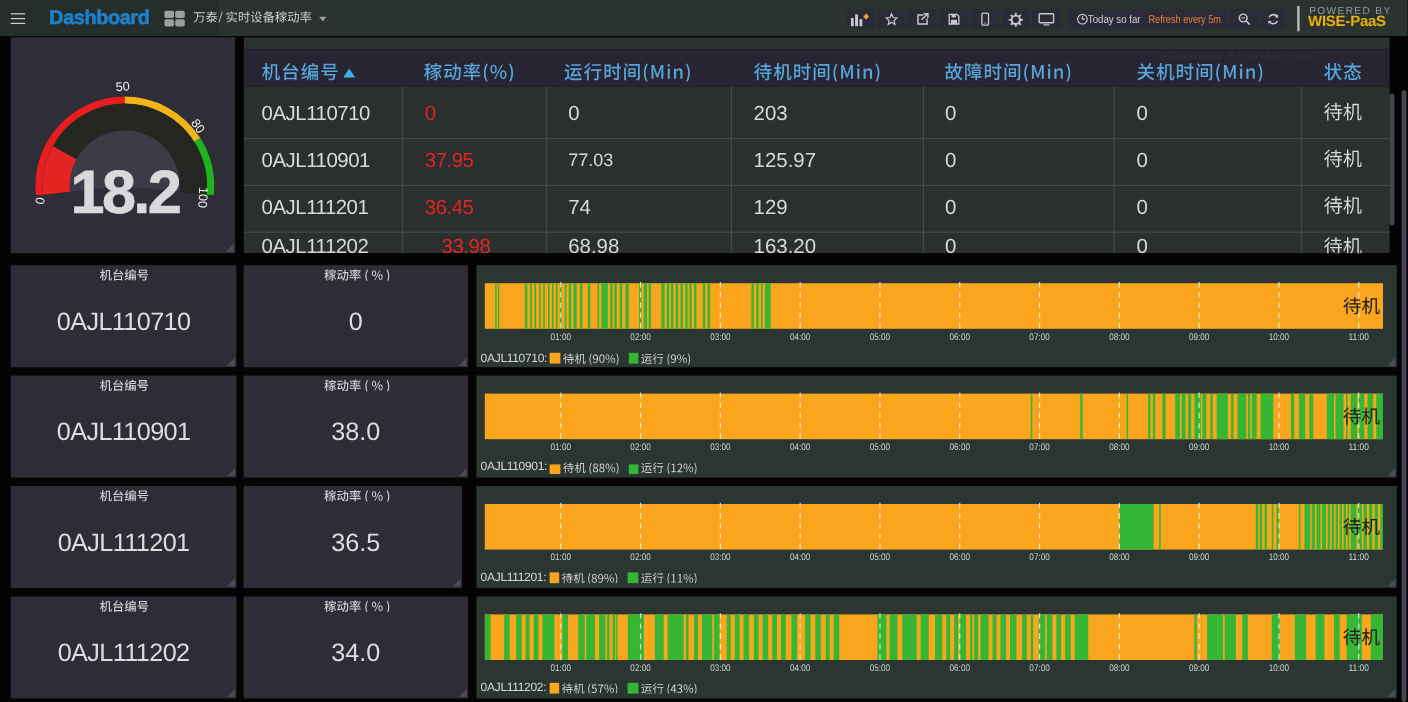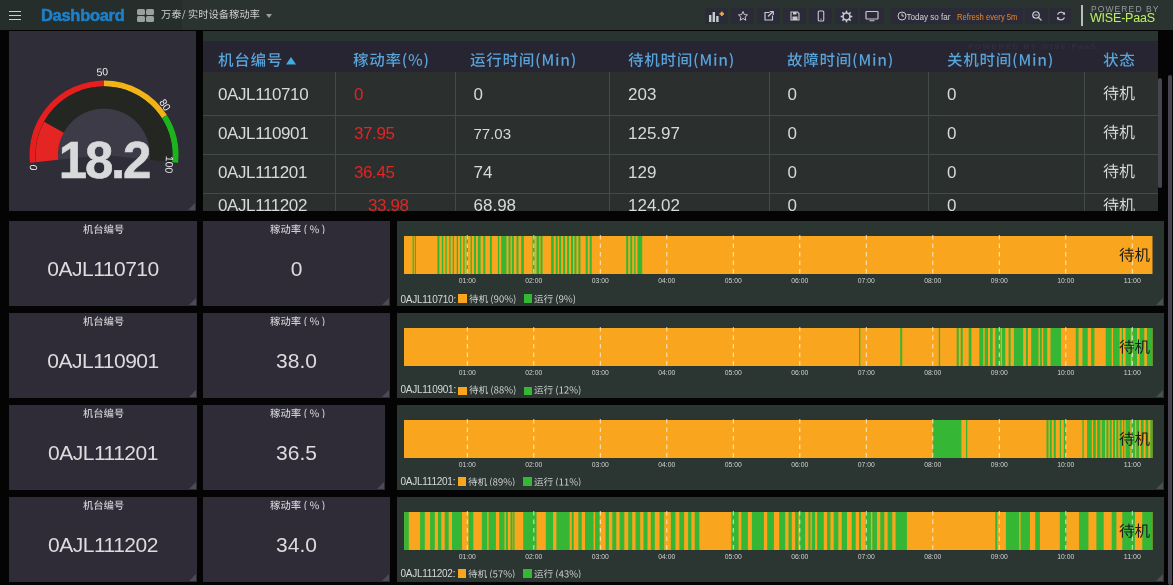--- a/index.html
+++ b/index.html
@@ -115,21 +115,21 @@
 <div class="btn" style="left:1050px;width:21px">
     <svg width="12" height="12" viewBox="0 0 24 24">
       <path d="M19.5 9A8 8 0 0 0 5 9" fill="none" stroke="#c7cacb" stroke-width="2.6"></path>
       <path d="M4.5 15a8 8 0 0 0 14.5 0" fill="none" stroke="#c7cacb" stroke-width="2.6"></path>
       <path d="M19.8 3.8v5.4h-5.4z" fill="#c7cacb"></path>
       <path d="M4.2 20.2v-5.4h5.4z" fill="#c7cacb"></path>
     </svg>
   </div>
 <div class="abs" style="left:1081px;top:5px;width:1.5px;height:21px;background:#b9bcbd"></div>
 <div class="abs" style="left:1091px;top:3.5px;font-size:8.5px;letter-spacing:1.1px;color:#969aa0">POWERED BY</div>
-<div class="abs" style="left:1090px;top:11px;font-size:12.5px;font-weight:normal;letter-spacing:-0.2px;color:#bef264">WISE-PaaS</div>
+<div class="abs" style="left:1090px;top:11px;font-size:12.5px;font-weight:bold;letter-spacing:-0.2px;color:#eab308">WISE-PaaS</div>
 <div class="panel" style="left:9px;top:31px;width:187px;height:180px;background:#2f2d38">
     <svg width="187" height="180" style="position:absolute;left:0;top:0">
       <path d="M95.0 124.0 L49.3 128.8 A46 46 0 1 1 140.7 128.8 Z" fill="#3e3b48"></path>
       <path d="M20.9 131.8 A74.5 74.5 0 0 1 95.0 49.5 L95.0 55.5 A68.5 68.5 0 0 0 26.9 131.2 Z" fill="#e61e1e"></path>
       <path d="M95.0 49.5 A74.5 74.5 0 0 1 157.9 84.1 L152.8 87.3 A68.5 68.5 0 0 0 95.0 55.5 Z" fill="#f2b317"></path>
       <path d="M157.9 84.1 A74.5 74.5 0 0 1 169.1 131.8 L163.1 131.2 A68.5 68.5 0 0 0 152.8 87.3 Z" fill="#1db31d"></path>
       <path d="M26.9 131.2 A68.5 68.5 0 1 1 163.1 131.2 L140.7 128.8 A46 46 0 1 0 49.3 128.8 Z" fill="#242622"></path>
       <path d="M26.9 131.2 A68.5 68.5 0 0 1 35.1 90.8 L54.7 101.7 A46 46 0 0 0 49.3 128.8 Z" fill="#e52523"></path>
       <text x="95" y="146.5" text-anchor="middle" font-family="Liberation Sans, sans-serif" font-size="51" font-weight="bold" letter-spacing="-2.2" fill="#d8d9da" stroke="#d8d9da" stroke-width="0.6">18.2</text>
       <text x="0" y="0" transform="translate(28 137) rotate(-80)" text-anchor="middle" font-family="Liberation Sans, sans-serif" font-size="10.5" fill="#ececec">0</text>
@@ -202,21 +202,21 @@
     <div class="abs" style="left:270.5px;top:132.7px;font-size:17px;line-height:17px;color:#d8d9da">74</div>
     <div class="abs" style="left:425px;top:132.7px;font-size:17px;line-height:17px;color:#d8d9da">129</div>
     <div class="abs" style="left:584.5px;top:132.7px;font-size:17px;line-height:17px;color:#d8d9da">0</div>
     <div class="abs" style="left:744px;top:132.7px;font-size:17px;line-height:17px;color:#d8d9da">0</div>
     <svg style="left:900.0px;top:132.2px;position:absolute;width:32.0px;height:16px;" viewBox="0 -88 200 100">
       <use href="#dj" fill="#d8d9da"></use>
     </svg>
     <div class="abs" style="left:15px;top:166.0px;font-size:17px;line-height:17px;color:#d8d9da;letter-spacing:-0.4px">0AJL111202</div>
     <div class="abs" style="left:165px;top:166.0px;font-size:17px;line-height:17px;color:#e02525;letter-spacing:-0.4px">33.98</div>
     <div class="abs" style="left:270.5px;top:166.0px;font-size:17px;line-height:17px;color:#d8d9da">68.98</div>
-    <div class="abs" style="left:425px;top:166.0px;font-size:17px;line-height:17px;color:#d8d9da">124.02</div>
+    <div class="abs" style="left:425px;top:166.0px;font-size:17px;line-height:17px;color:#d8d9da">163.20</div>
     <div class="abs" style="left:584.5px;top:166.0px;font-size:17px;line-height:17px;color:#d8d9da">0</div>
     <div class="abs" style="left:744px;top:166.0px;font-size:17px;line-height:17px;color:#d8d9da">0</div>
     <svg style="left:900.0px;top:165.5px;position:absolute;width:32.0px;height:16px;" viewBox="0 -88 200 100">
       <use href="#dj" fill="#d8d9da"></use>
     </svg>
     <div class="abs" style="left:954.5px;top:47px;width:4.5px;height:110px;background:#45454e;border-radius:2px"></div>
   </div>
 <div class="panel" style="left:9px;top:221px;width:188px;height:85px;background:#2f2c38">
     <svg style="left:73.5px;top:3px;position:absolute;width:41.2px;height:10.3px;" viewBox="0 -88 400 100">
       <use href="#jthb" fill="#cfcfd2"></use>

